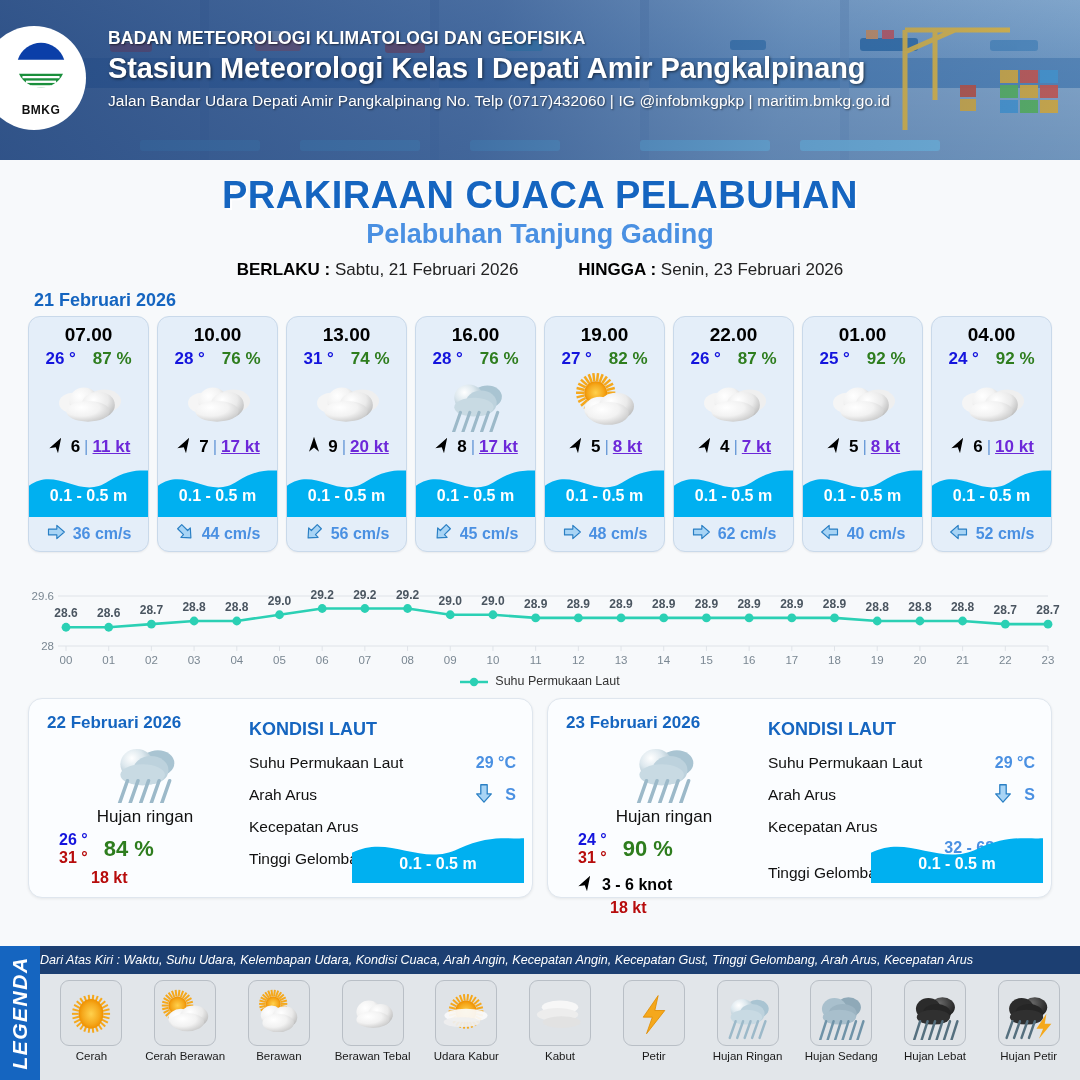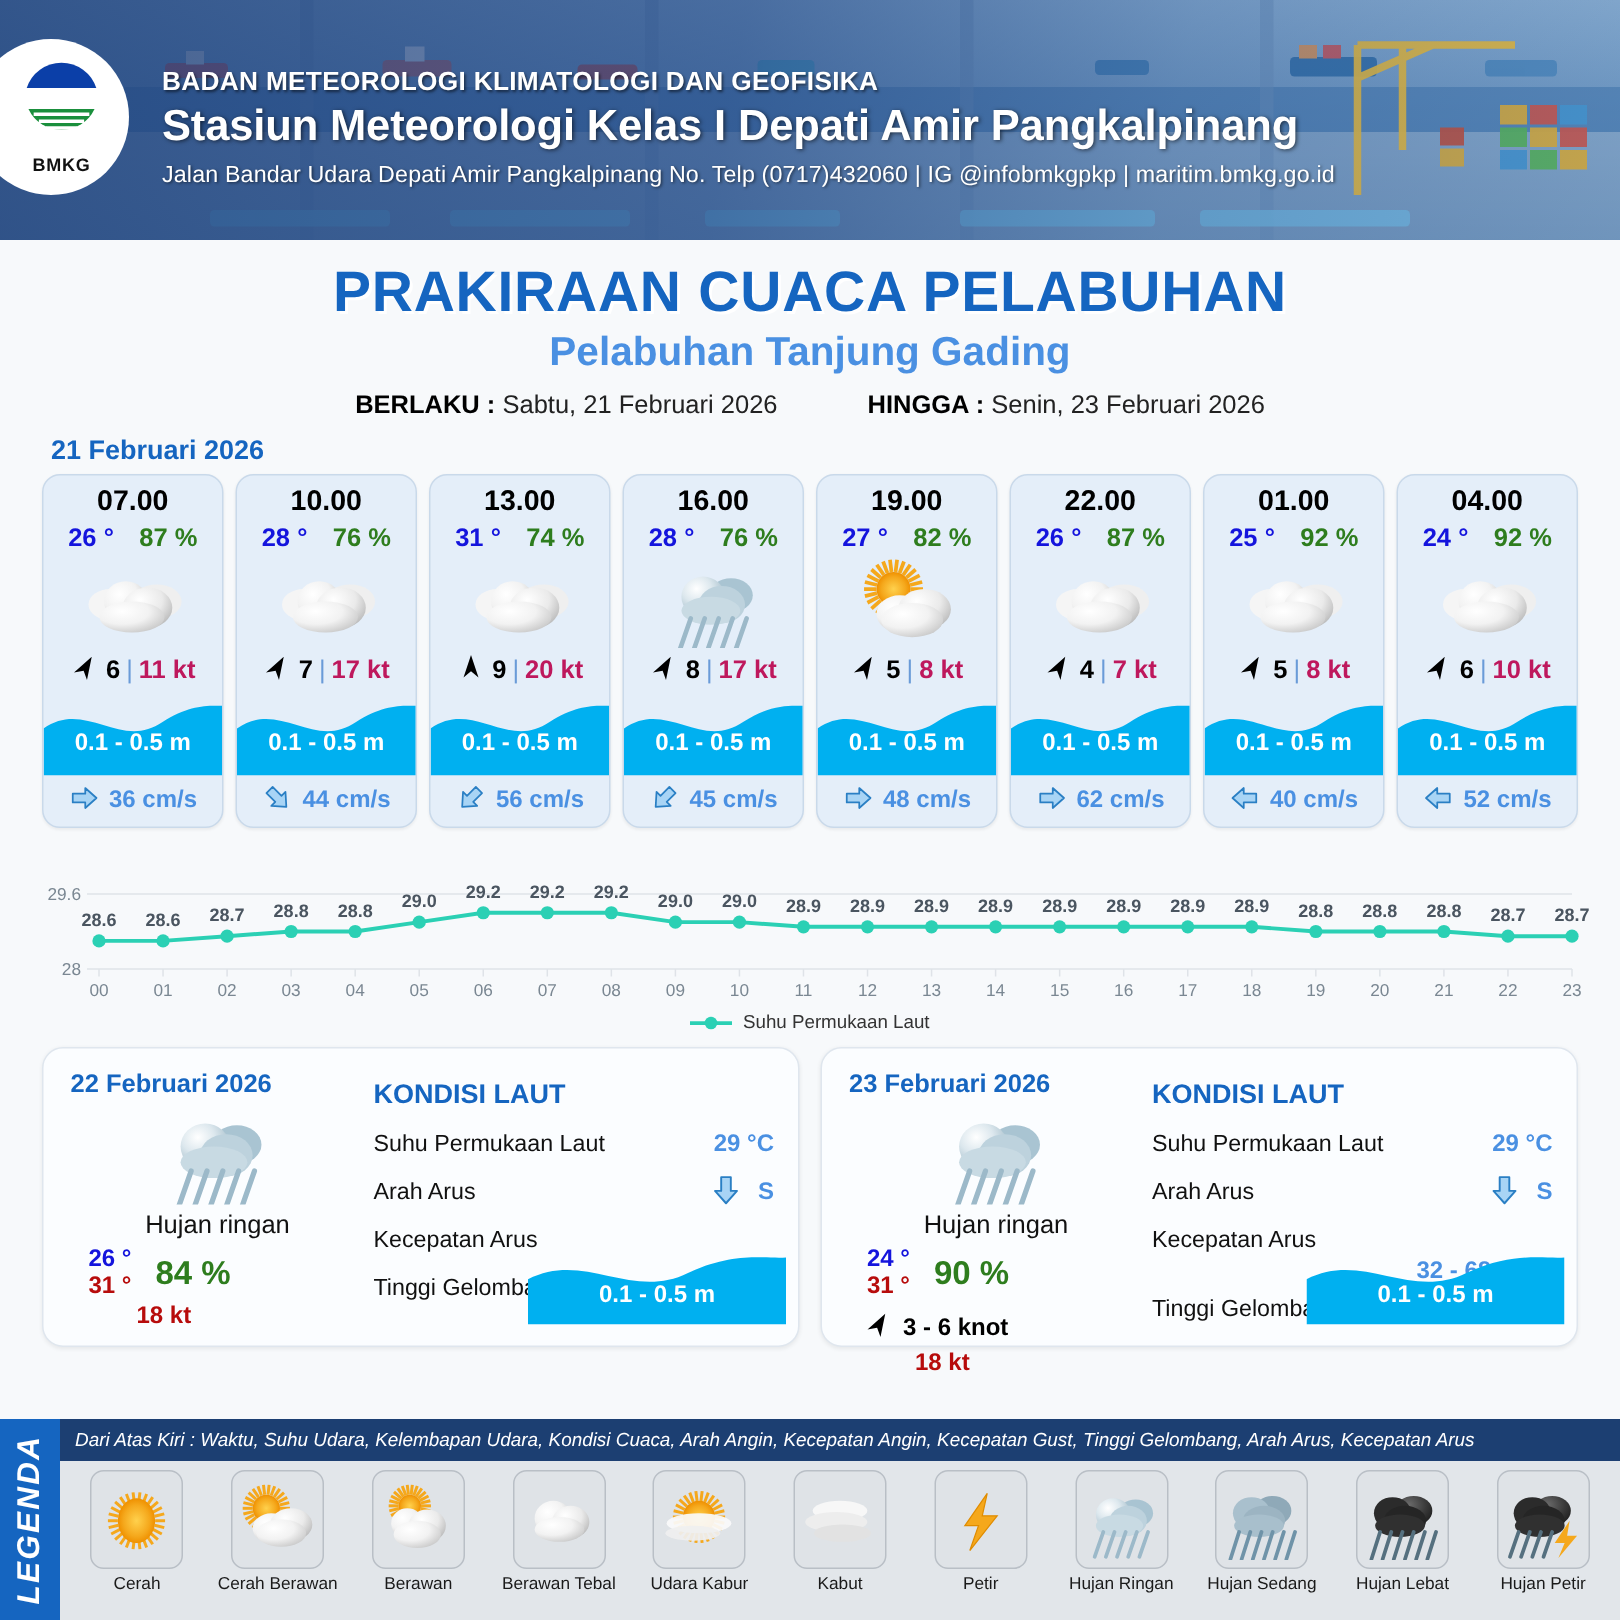--- a/index.html
+++ b/index.html
@@ -24,21 +24,21 @@
     background: linear-gradient(100deg, rgba(28,62,120,.80) 0%, rgba(30,66,128,.62) 45%, rgba(34,72,134,.30) 72%, rgba(34,72,134,.12) 100%);
   }
   .logo-wrap {
     position: absolute; left: -18px; top: 26px;
     width: 104px; height: 104px; border-radius: 52px;
     background: #fff; display: flex; align-items: center; justify-content: center;
     box-shadow: 0 0 0 0 rgba(0,0,0,0);
   }
   .logo-wrap .logo-inner { margin-left: 14px; text-align: center; }
   .bmkg-text { font-size: 12px; font-weight: bold; letter-spacing: .5px; color: #111; margin-top: 1px; }
-  .hdr-text { position: absolute; left: 108px; top: 44px; width: 930px; color: #fff; }
+  .hdr-text { position: absolute; left: 108px; top: 28px; width: 930px; color: #fff; }
   .hdr-line1 {
     font-size: 17.5px; font-weight: bold; letter-spacing: .2px;
     text-shadow: 1px 1px 2px rgba(0,0,0,.55);
   }
   .hdr-line2 {
     font-size: 29px; font-weight: bold; margin-top: 3px; letter-spacing: -.1px;
     text-shadow: 1px 1px 3px rgba(0,0,0,.6);
   }
   .hdr-line3 {
     font-size: 15.5px; margin-top: 7px; letter-spacing: .1px;
@@ -83,21 +83,21 @@
     box-shadow: 0 1px 2px rgba(0,0,0,.06);
   }
   .c-time { text-align: center; font-size: 19px; font-weight: bold; color: #000; padding-top: 7px; }
   .c-tr { display: flex; justify-content: space-around; align-items: baseline; padding: 3px 8px 0; }
   .c-temp { font-size: 17px; font-weight: bold; color: #1414dd; }
   .c-hum  { font-size: 17px; font-weight: bold; color: #2e7d1e; }
   .c-icon { height: 62px; display: flex; align-items: center; justify-content: center; margin-top: 2px; }
   .c-wind { display: flex; align-items: center; justify-content: center; gap: 4px; height: 28px; }
   .c-wind .wd { font-size: 17px; font-weight: bold; color: #000; }
   .c-wind .sep { color: #6a9bd8; font-size: 17px; }
-  .c-wind .gust { font-size: 17px; font-weight: bold; color: #be185d; }
+  .c-wind .gust { font-size: 17px; font-weight: bold; color: #6d28d9; text-decoration: underline; }
   .c-wave {
     position: relative; height: 54px; margin-top: 2px;
   }
   .c-wave svg { position: absolute; left: 0; top: 0; }
   .c-wave .wv-label {
     position: absolute; left: 0; right: 0; top: 24px;
     text-align: center; font-size: 16px; font-weight: bold; color: #fff;
   }
   .c-cur { display: flex; align-items: center; justify-content: center; gap: 7px; height: 34px; }
   .c-cur .cs { font-size: 16px; font-weight: bold; color: #4a90e2; }
@@ -153,21 +153,21 @@
   }
   .legend-side span {
     position: absolute; left: 50%; top: 50%;
     transform: translate(-50%,-50%) rotate(-90deg);
     white-space: nowrap; color: #fff; font-size: 21px; font-weight: bold;
     font-style: italic; letter-spacing: 1.5px;
   }
   .legend-note {
     position: absolute; left: 40px; top: 0; right: 0; height: 28px;
     background: #1c3f72; color: #fff; font-size: 12.6px; font-style: italic;
-    display: flex; align-items: center; padding-left: 10px; font-weight: 500;
+    display: flex; align-items: center; font-weight: 500;
   }
   .legend-items {
     position: absolute; left: 40px; top: 28px; right: 0; bottom: 0;
     display: flex; align-items: flex-start; padding: 6px 6px 0 6px; gap: 3px;
   }
   .leg-item { flex: 1; display: flex; flex-direction: column; align-items: center; }
   .leg-box {
     width: 62px; height: 66px; border: 1px solid #b9bfc6; border-radius: 9px;
     background: #dfe3e7; display: flex; align-items: center; justify-content: center;
   }

